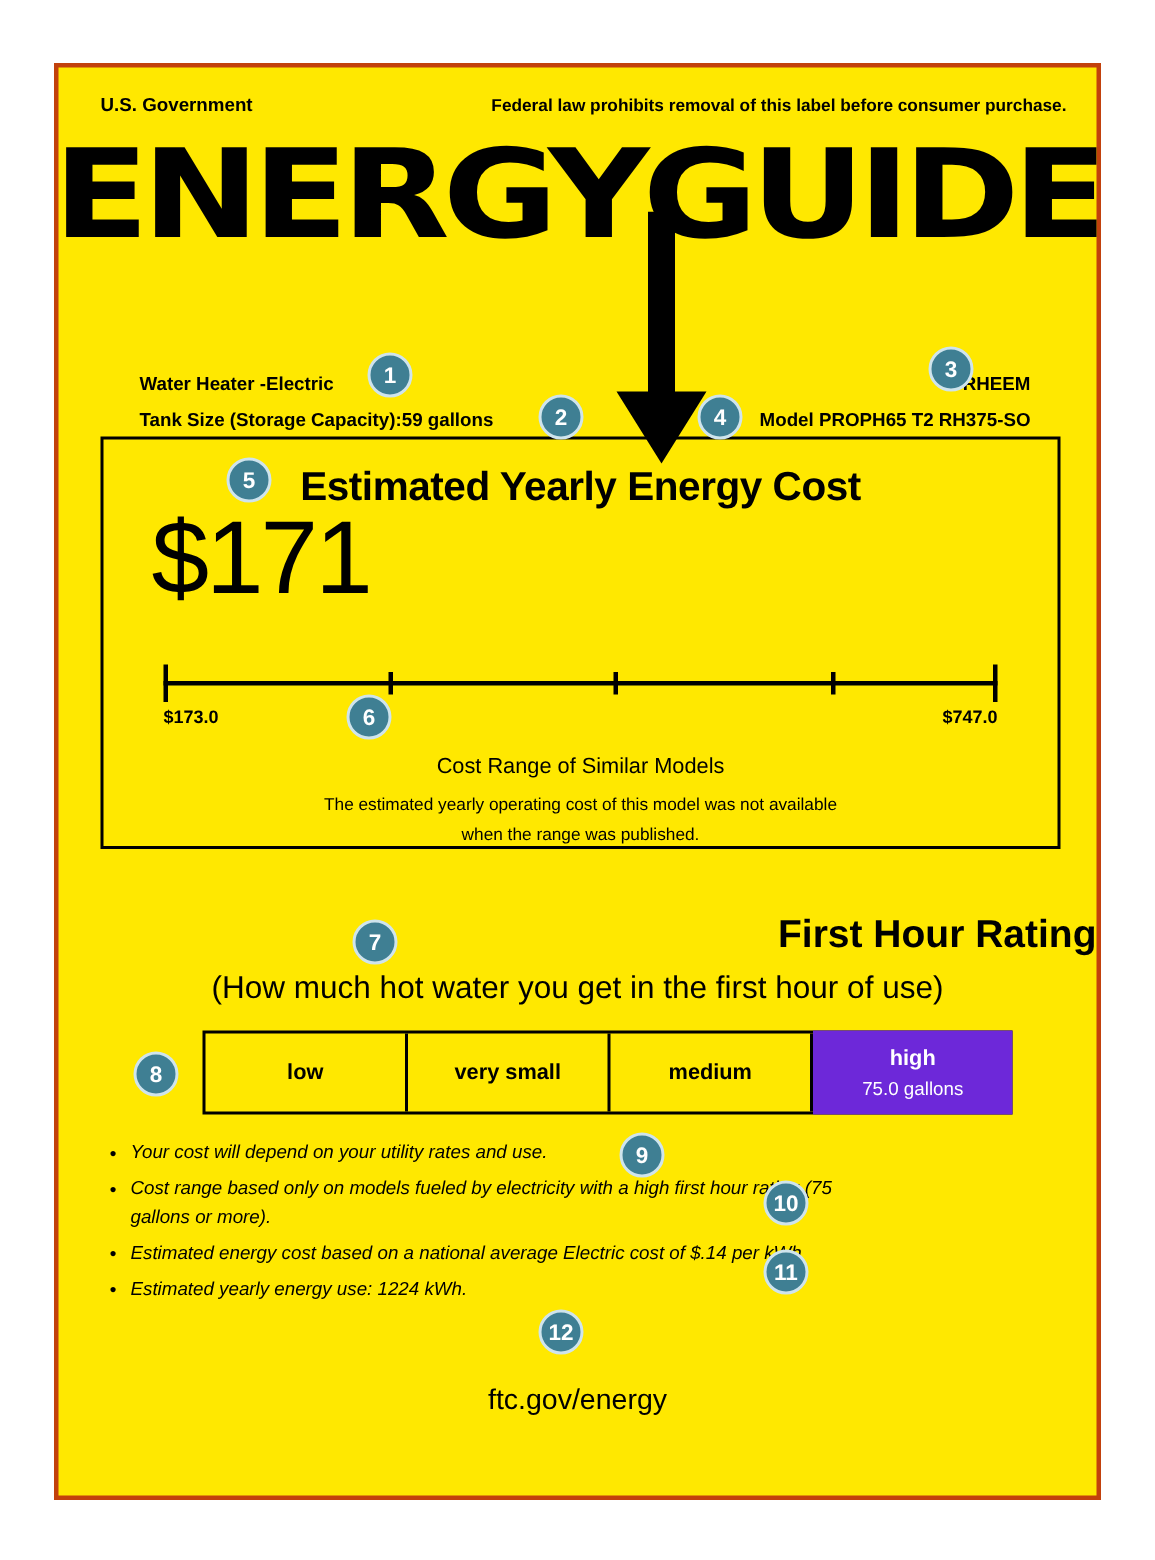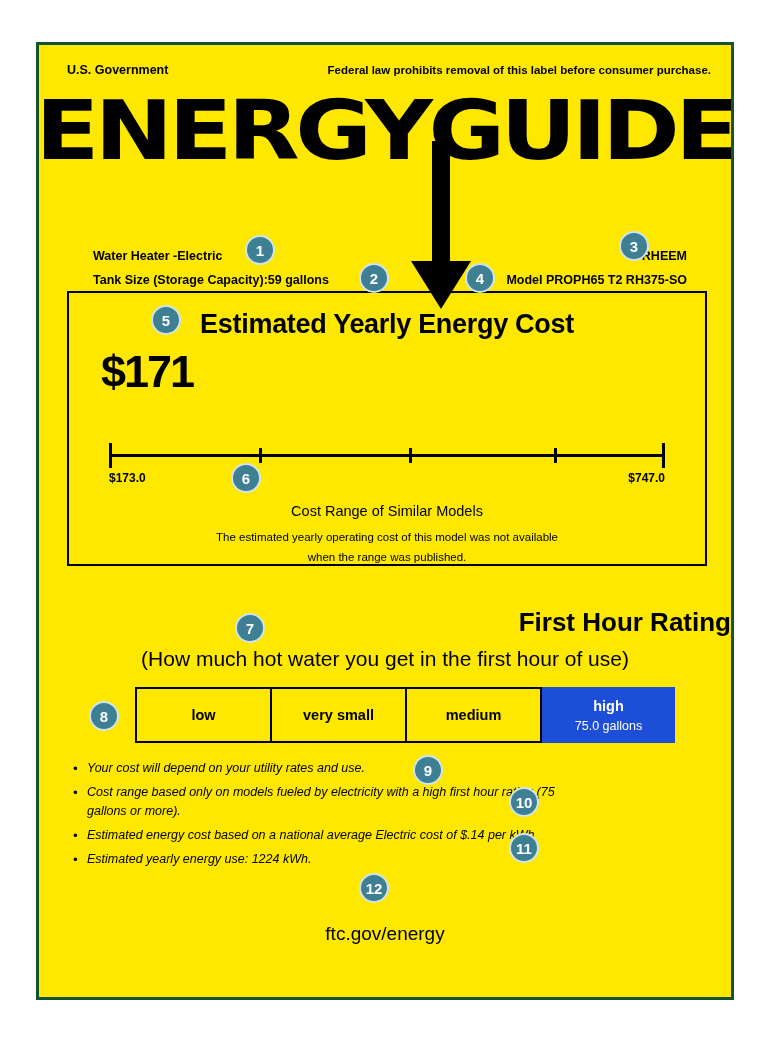--- a/index.html
+++ b/index.html
@@ -13,21 +13,21 @@
     font-family: "Liberation Sans", sans-serif;
     overflow: hidden;
   }
   .label {
     position: absolute;
     left: 36px;
     top: 42px;
     width: 698px;
     height: 958px;
     background: #ffe800;
-    border: 3px solid #14532d;
+    border: 3px solid #c2410c;
     box-sizing: border-box;
   }
   .row-top {
     position: absolute;
     left: 28px;
     top: 18px;
     right: 20px;
     display: flex;
     justify-content: space-between;
     align-items: baseline;
@@ -101,22 +101,22 @@
     padding-top: 16px;
     text-align: center;
     font-size: 27px;
     font-weight: bold;
     letter-spacing: -0.3px;
   }
   .bigcost {
     position: absolute;
     left: 32px;
     top: 48px;
-    font-size: 45px;
-    font-weight: bold;
+    font-size: 69px;
+    font-weight: normal;
     letter-spacing: -2px;
     line-height: 62px;
   }
   .scale {
     position: absolute;
     left: 40px;
     right: 40px;
     top: 150px;
     height: 24px;
   }
@@ -193,21 +193,21 @@
     box-sizing: border-box;
     display: flex;
     flex-direction: column;
     align-items: center;
     justify-content: center;
     font-size: 14.5px;
     font-weight: bold;
   }
   .fhr-cell:last-child { border-right: none; }
   .fhr-cell.active {
-    background: #1d4ed8;
+    background: #6d28d9;
     color: #ffffff;
     margin: -2px -2px -2px 0;
     border: none;
     height: calc(100% + 4px);
   }
   .fhr-cell .sub {
     font-size: 12.5px;
     font-weight: normal;
     margin-top: 5px;
   }

